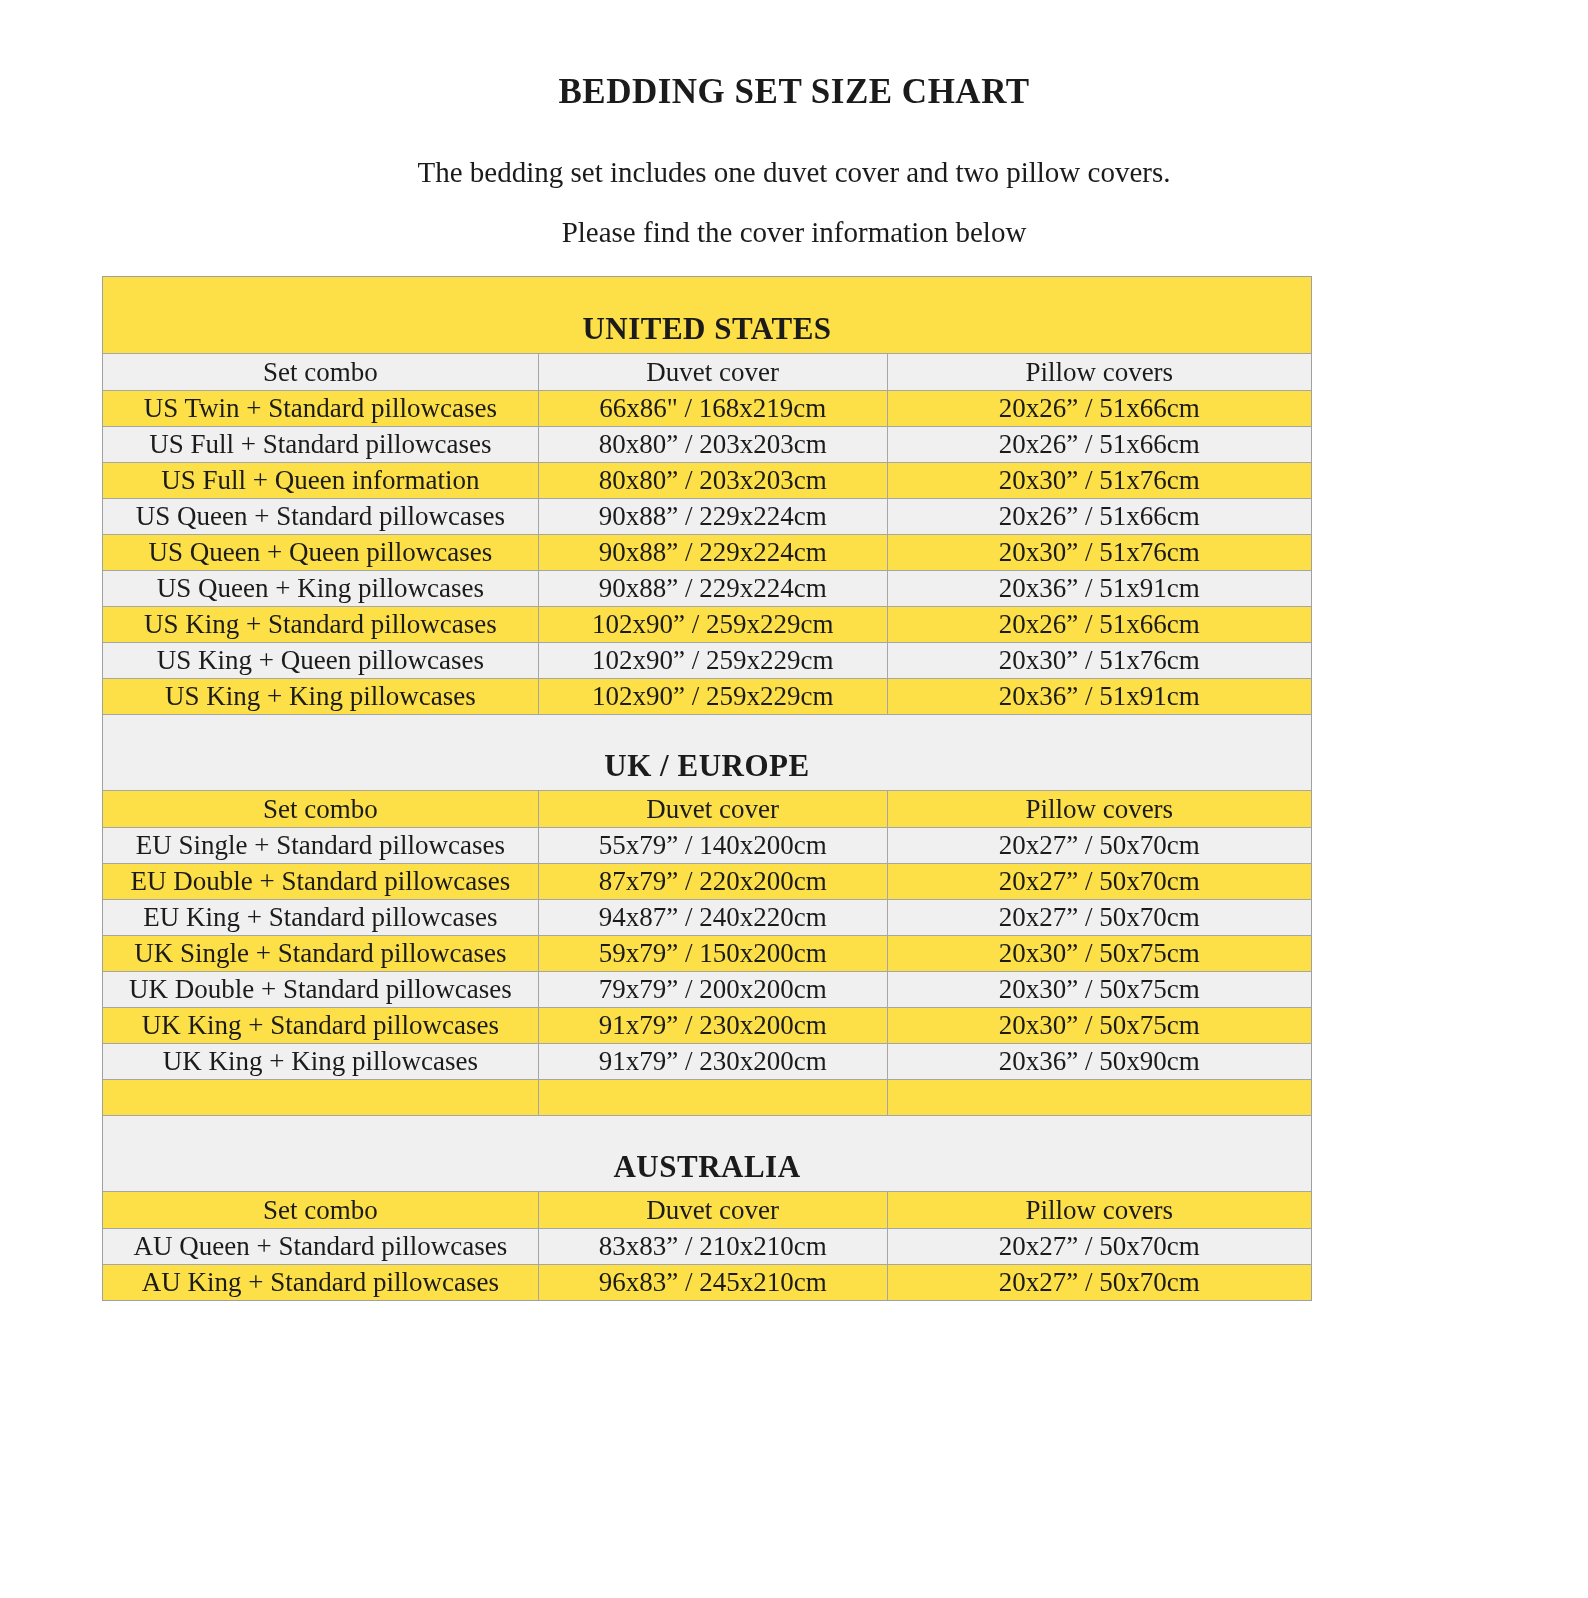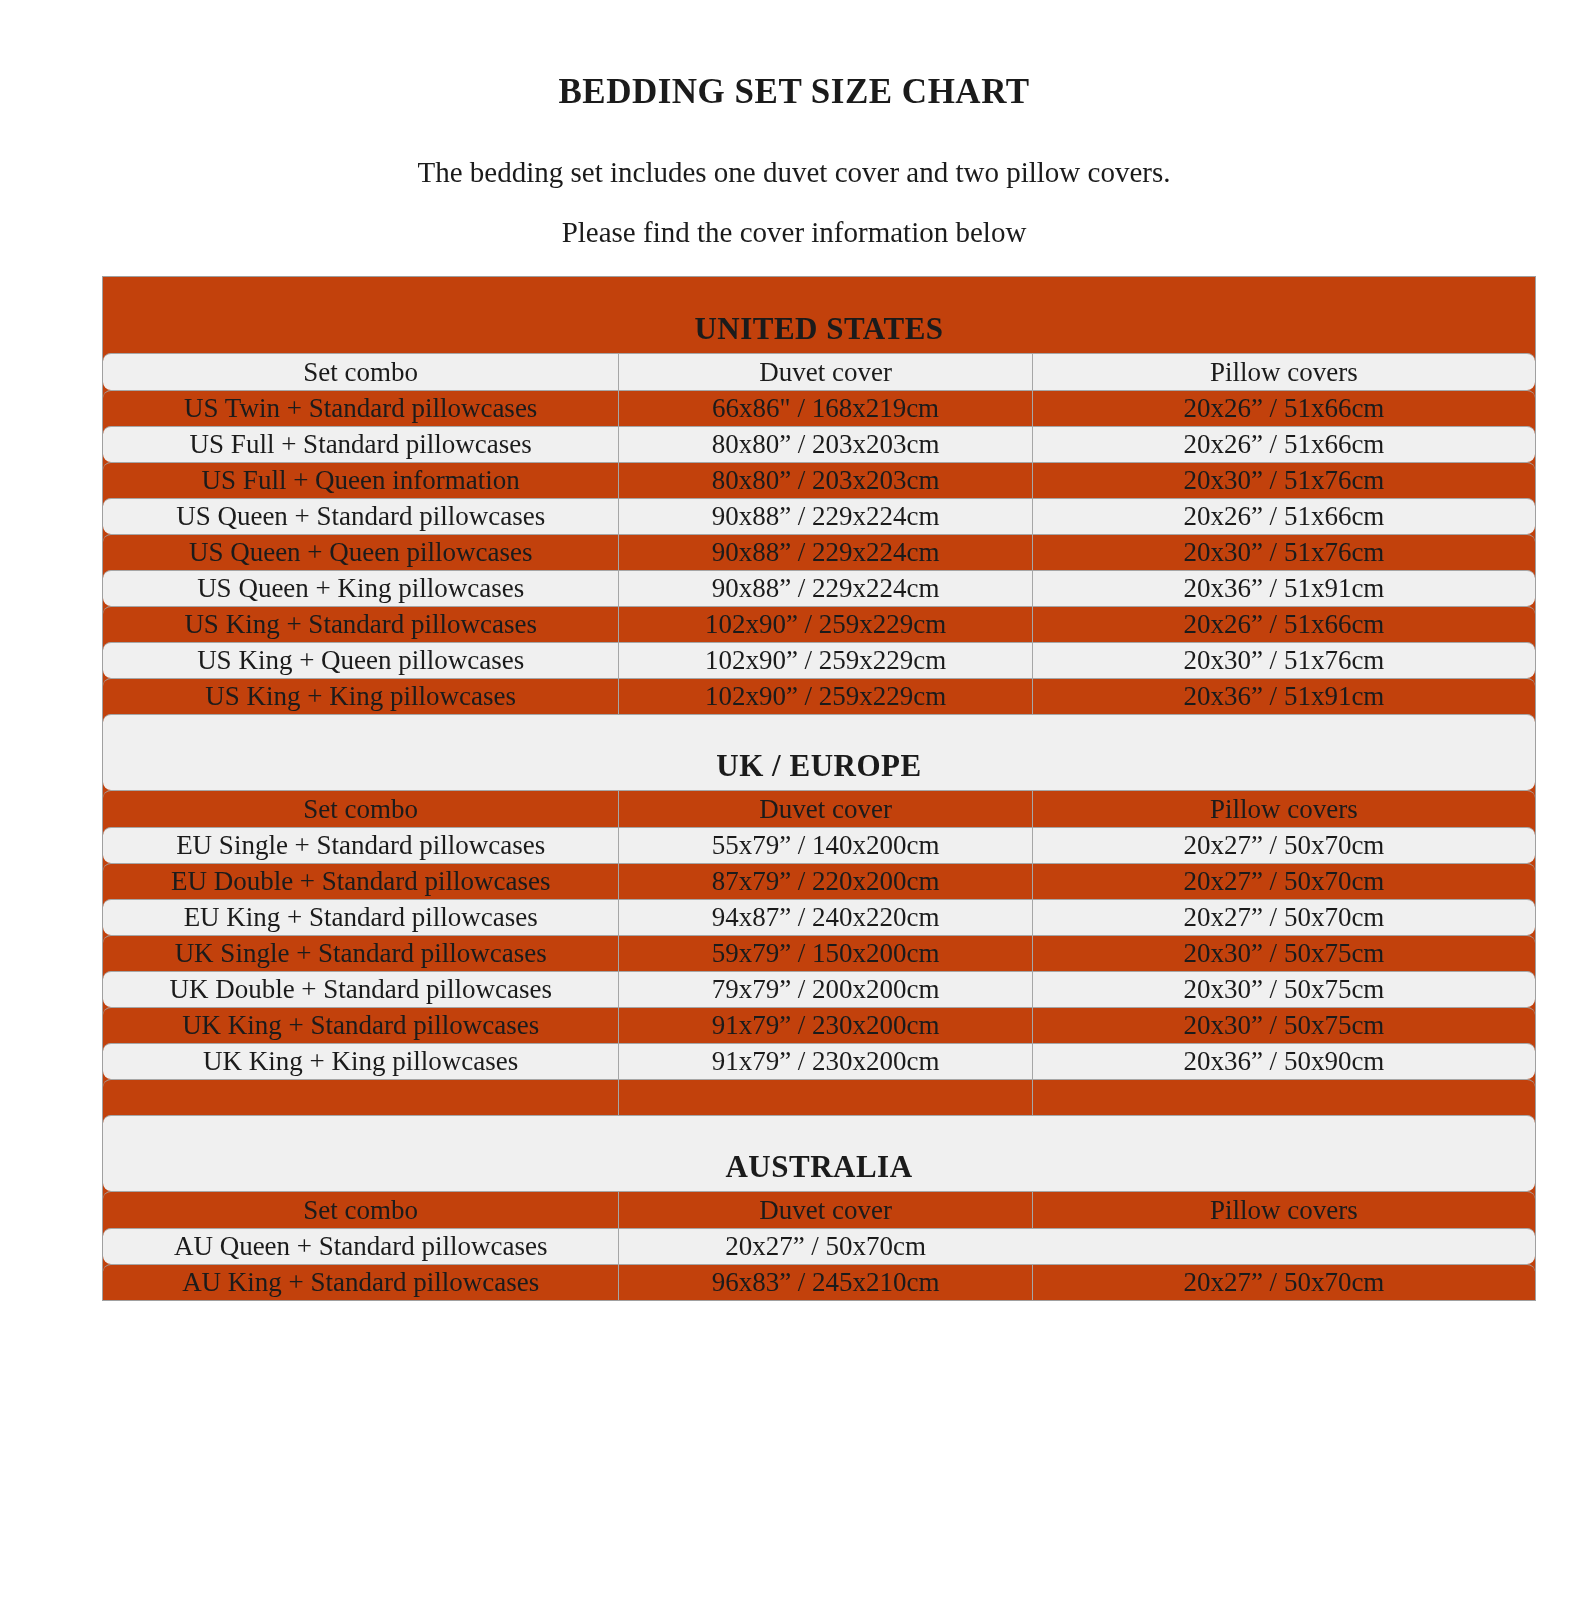--- a/index.html
+++ b/index.html
@@ -15,25 +15,25 @@
   .doc-title {
     font-size: 35px;
     font-weight: bold;
     letter-spacing: 0.5px;
     margin-bottom: 44px;
   }
   .doc-sub { font-size: 29px; margin-bottom: 27px; }
 
   .sheet {
     margin-left: 102px;
-    width: 1434px;
+    width: 1210px;
     border: 1px solid #a0a0a0;
-    background: #c2410c;
+    background: #fde047;
   }
-  .sheet > div + div { border-top: 1px solid #a6a6a6; border-radius: 8px; }
+  .sheet > div + div { border-top: 1px solid #a6a6a6; }
 
   .band {
     height: 76px;
     display: flex;
     align-items: flex-end;
     justify-content: center;
     padding-bottom: 6px;
     font-size: 31px;
     font-weight: bold;
     letter-spacing: 0.5px;
@@ -164,20 +164,21 @@
   </div>
 
   <div class="band g">AUSTRALIA</div>
   <div class="row header">
     <div class="cell">Set combo</div>
     <div class="cell">Duvet cover</div>
     <div class="cell">Pillow covers</div>
   </div>
   <div class="row g">
     <div class="cell">AU Queen + Standard pillowcases</div>
+    <div class="cell">83x83” / 210x210cm</div>
     <div class="cell">20x27” / 50x70cm</div>
   </div>
   <div class="row">
     <div class="cell">AU King + Standard pillowcases</div>
     <div class="cell">96x83” / 245x210cm</div>
     <div class="cell">20x27” / 50x70cm</div>
   </div>
 
 </div>
 

